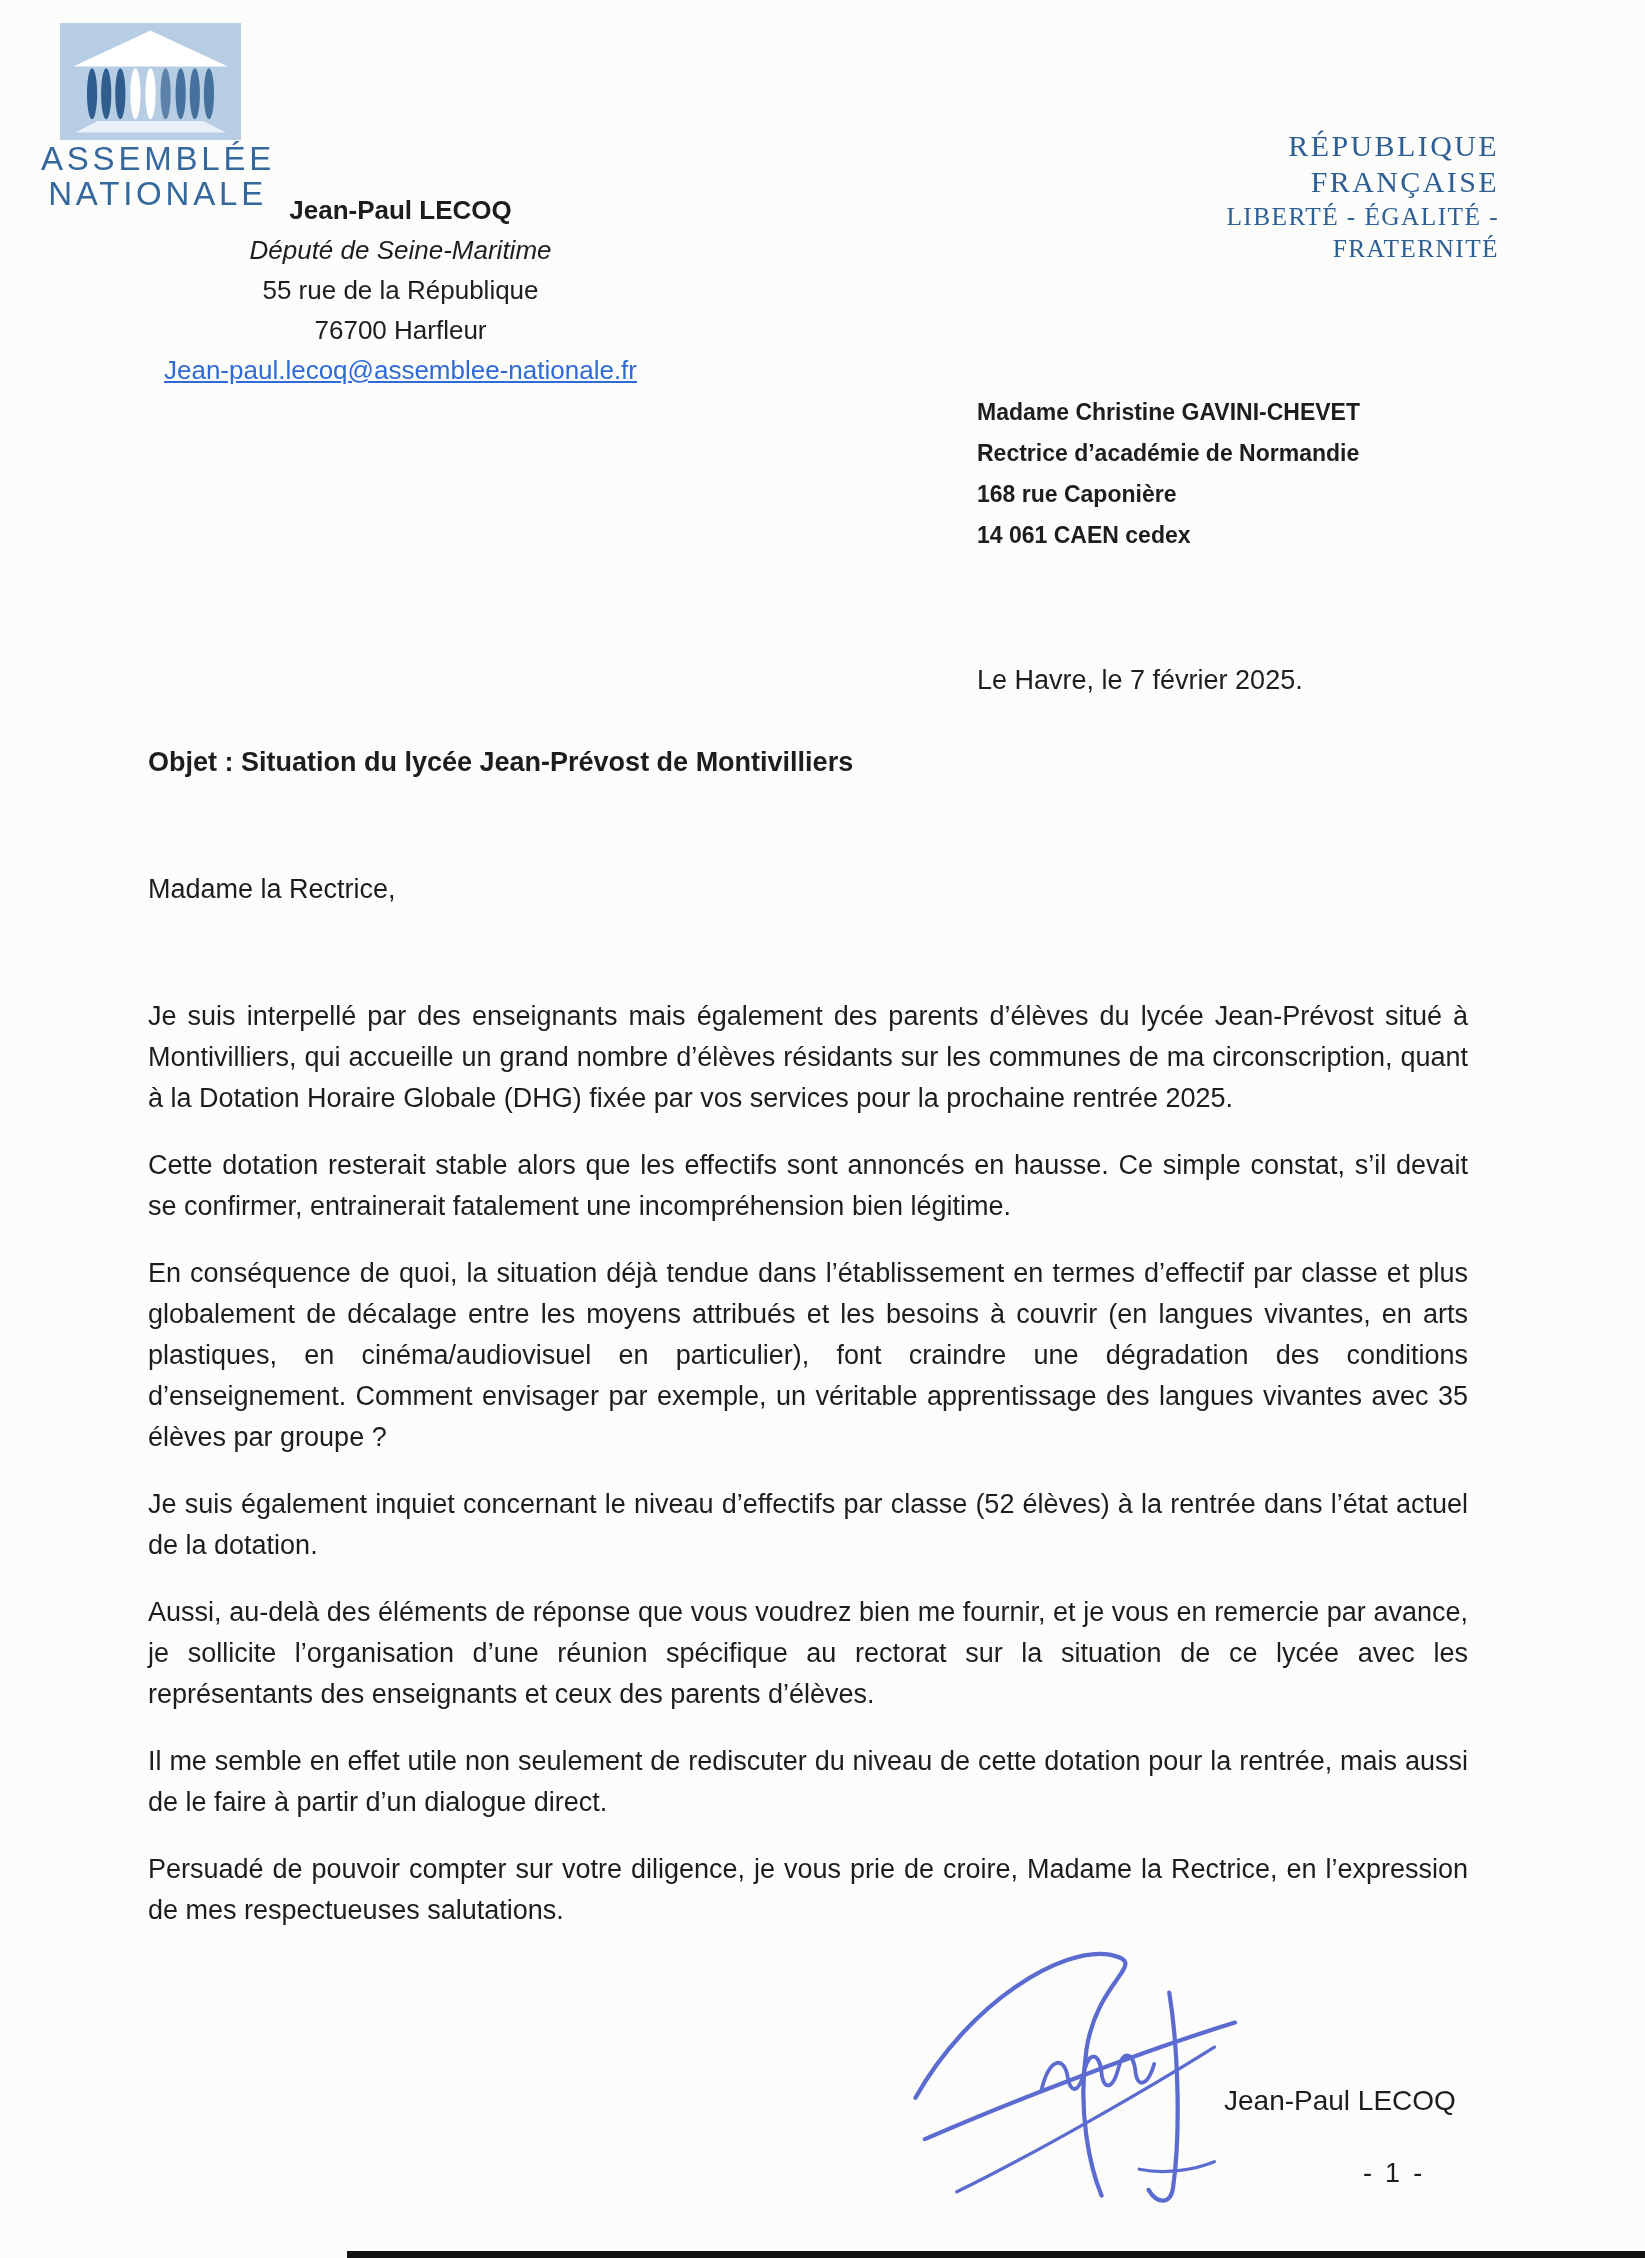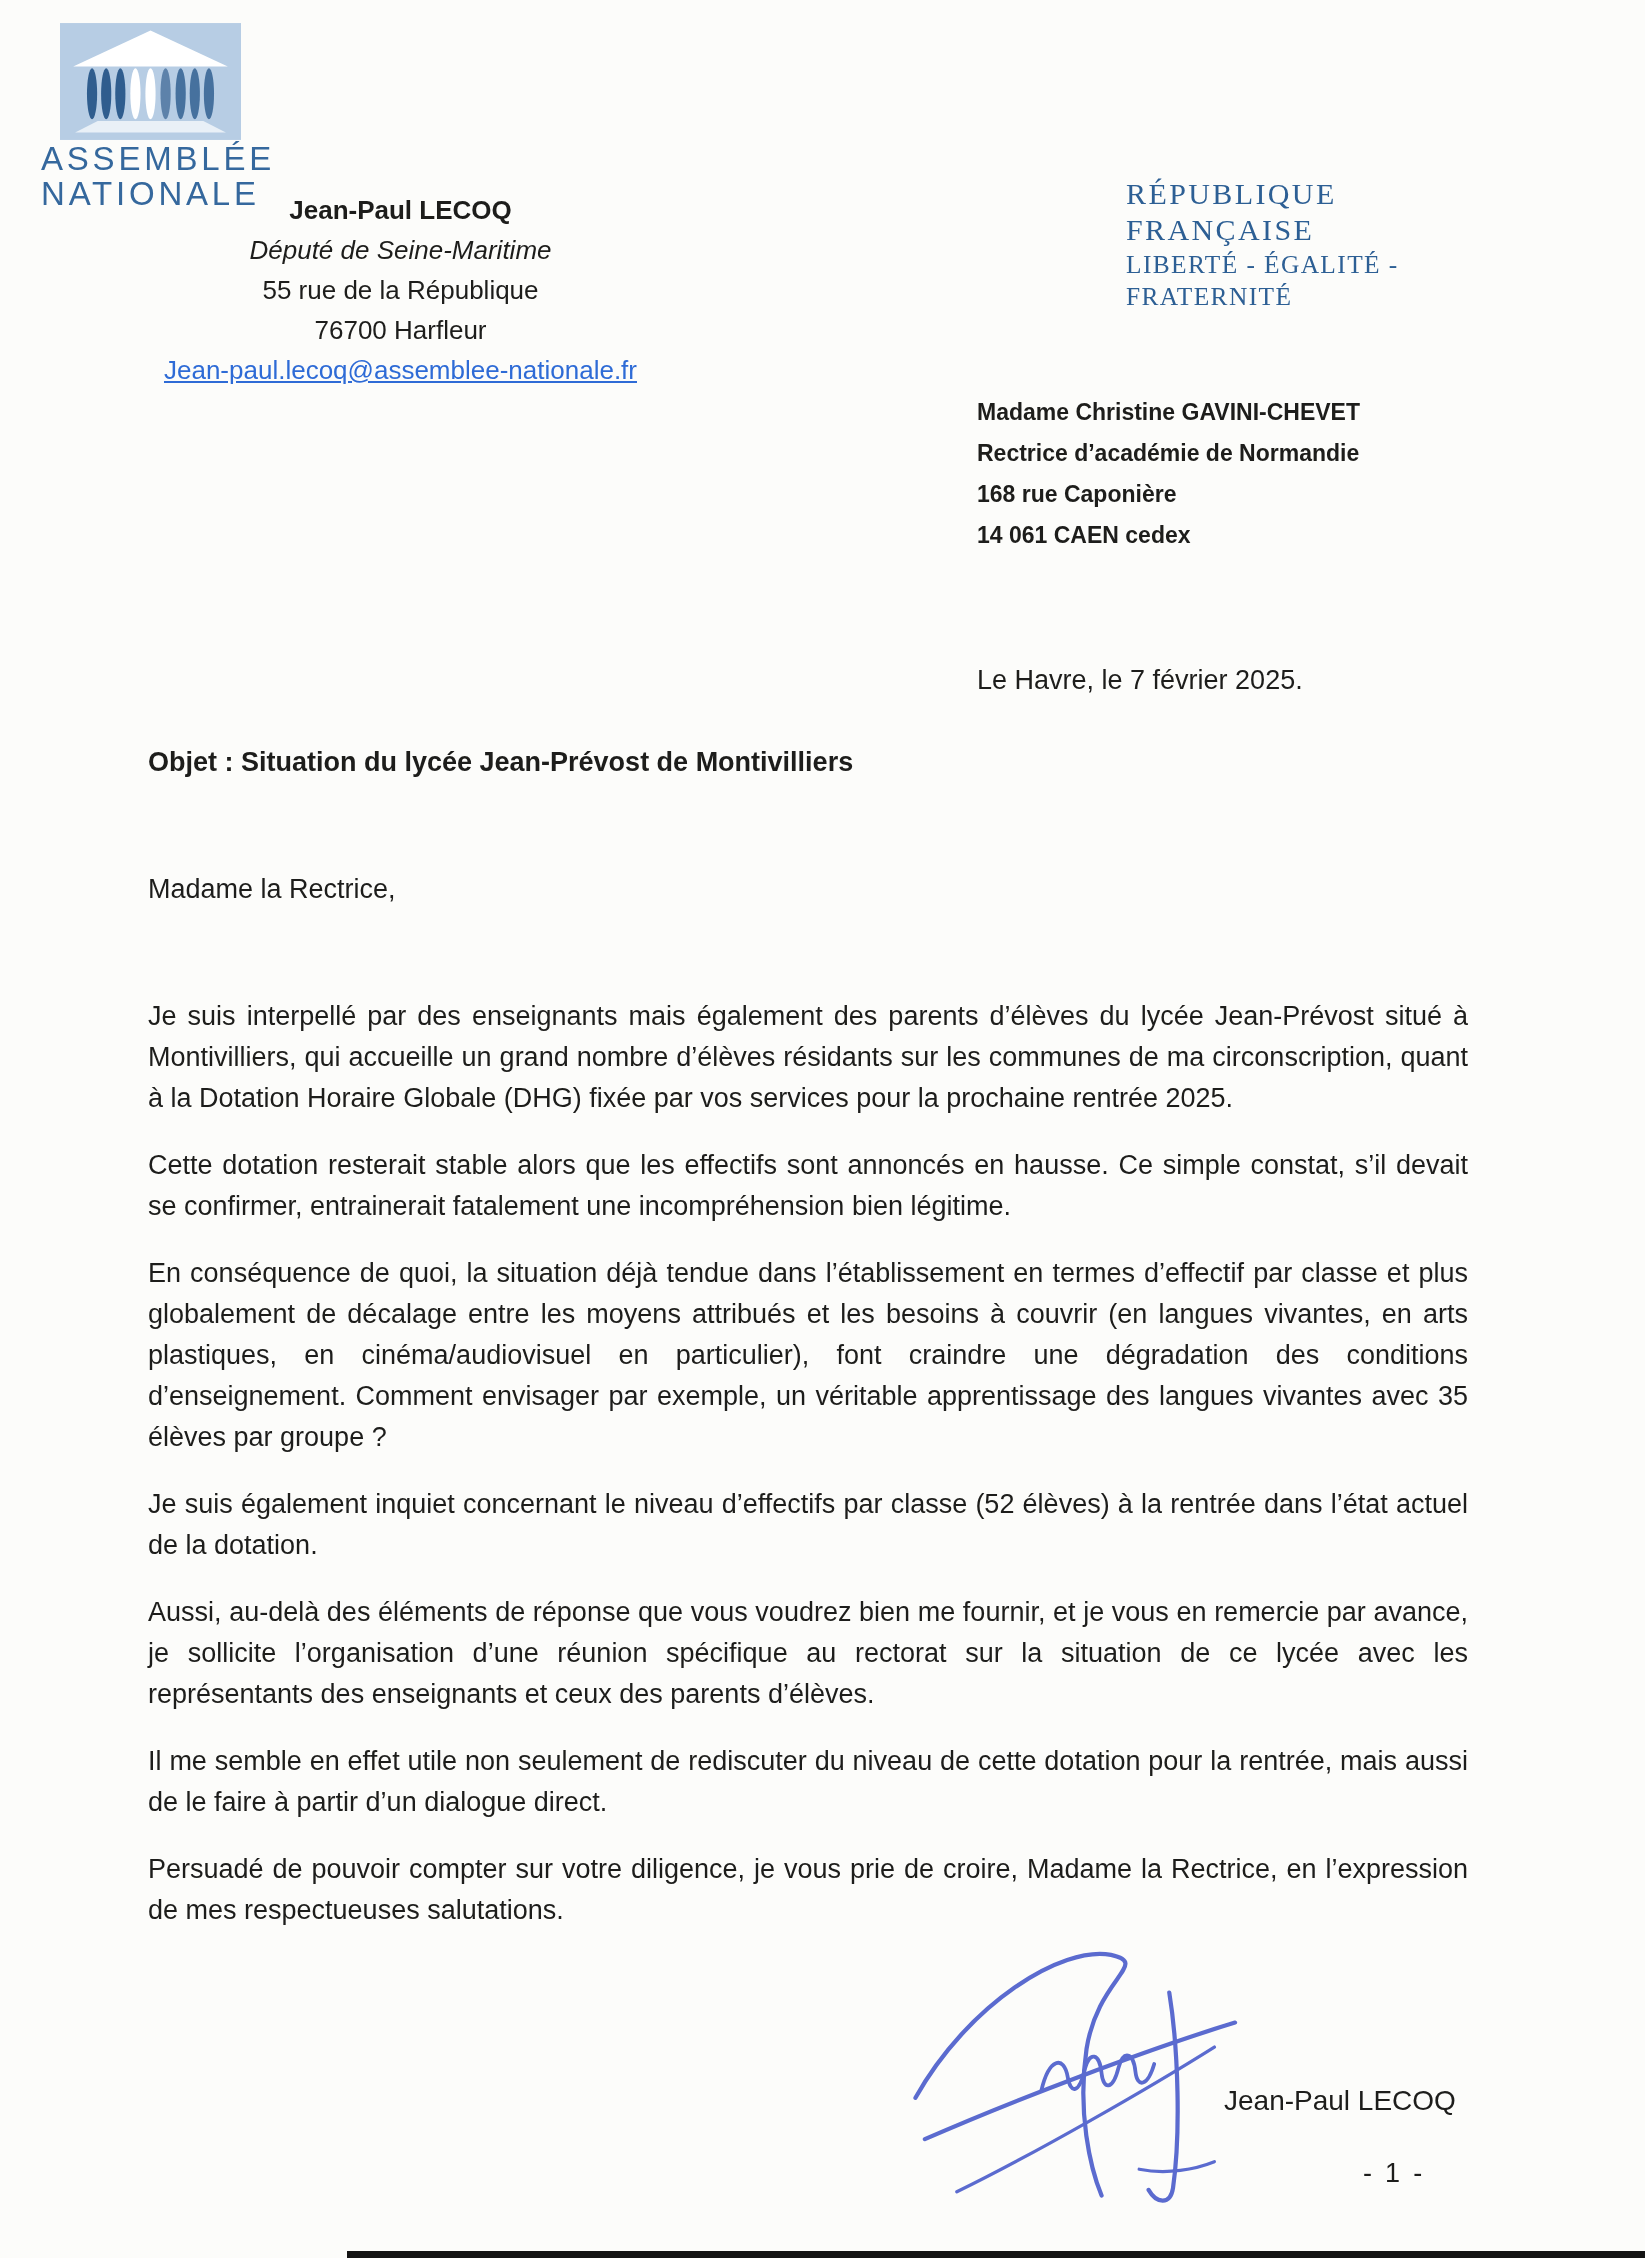--- a/index.html
+++ b/index.html
@@ -10,32 +10,33 @@
     background:#fcfcfa; color:#1d1d1b; overflow:hidden;
     font-family:"Liberation Sans","DejaVu Sans",sans-serif;
   }
 
   
   .an-logo { position:absolute; left:60px; top:22.6px; width:181px; height:117px; }
   .an-caption {
     position:absolute; left:41px; top:141px; width:226px;
     color:#35689d; font-size:33px; line-height:35px; letter-spacing:3.8px;
     font-family:"Liberation Sans","DejaVu Sans",sans-serif;
+    text-align:right;
   }
 
   
   .sender { position:absolute; left:121px; top:190px; width:559px; text-align:center; font-size:26px; line-height:40px; }
   .sender-name { font-weight:bold; }
   .sender-title { font-style:italic; }
   .sender-email a { color:#2e6bd6; text-decoration:underline;text-align:right; }
 
   
   .rf-header {
-    position:absolute; left:1126px; top:128px; width:373px; text-align:left;
-    color:#2d5f94; font-family:"Liberation Serif","DejaVu Serif",serif;margin-top:48px;
+    position:absolute; left:1126px; top:128px; width:373px; text-align:right;
+    color:#2d5f94; font-family:"Liberation Serif","DejaVu Serif",serif;
   }
   .rf-line1 { font-size:30px; letter-spacing:2.4px; line-height:36px; }
   .rf-line2 { font-size:25.4px; letter-spacing:1.4px; line-height:32px; }
 
   
   .recipient { position:absolute; left:977px; top:392px; font-weight:bold; font-size:23px; line-height:41px; }
 
   
   .dateline { position:absolute; left:977px; top:644px; font-size:27px;margin-top:21px; }
 

